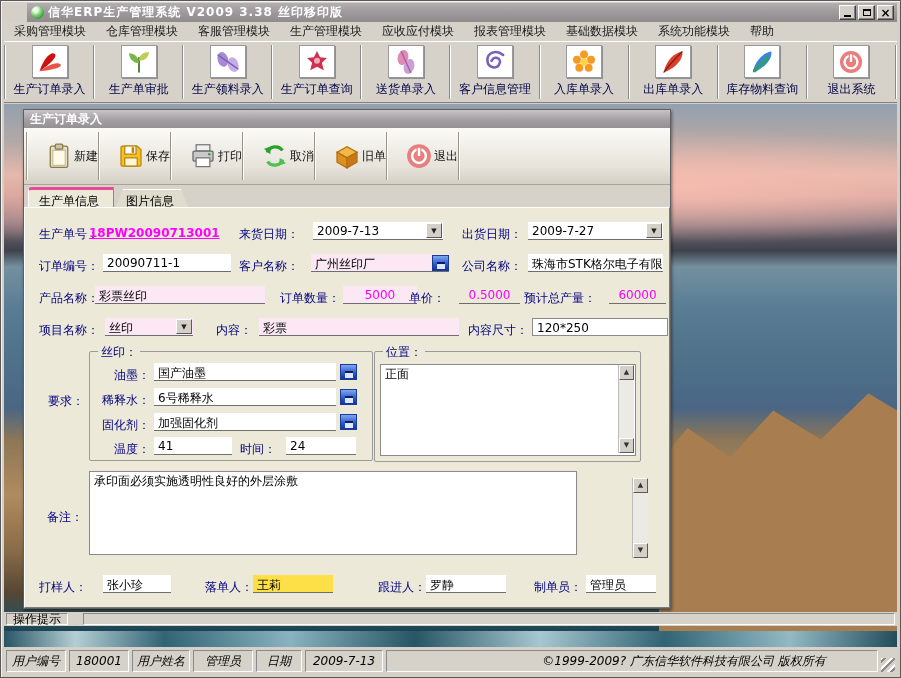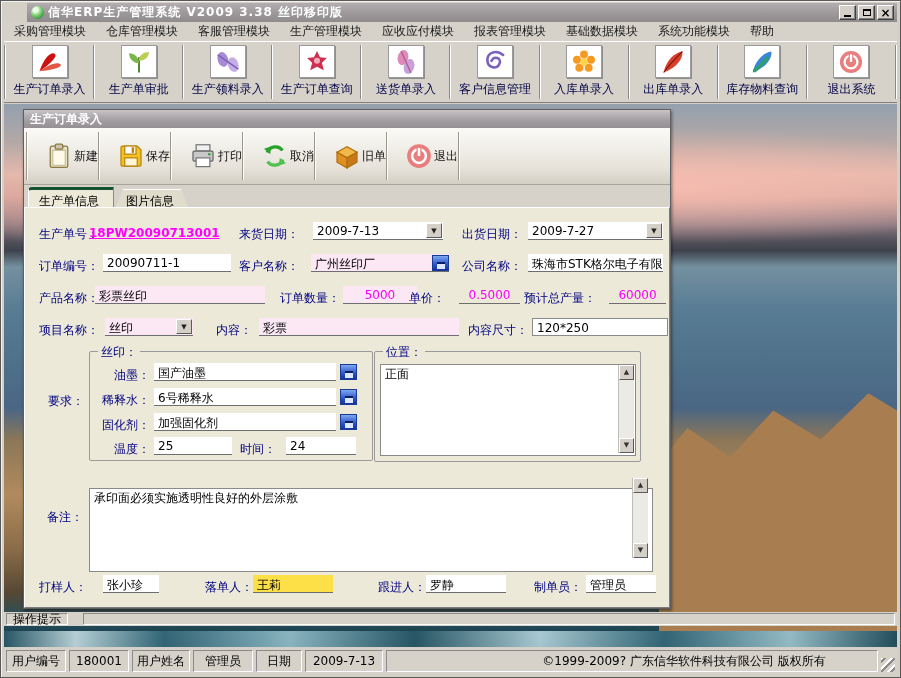--- a/index.html
+++ b/index.html
@@ -56,21 +56,21 @@
   .dlg-title{height:18px;background:linear-gradient(180deg,#c7c3c7 0%,#a39fa3 55%,#949094 100%);
     color:#fff;font-weight:bold;display:flex;align-items:center;padding:0 6px;}
   .dlg-toolbar{height:57px;background:linear-gradient(180deg,#fbfaf7 0%,#e7e3da 70%,#d3cfc5 100%);
     border-bottom:1px solid #a8a49a;display:flex;align-items:stretch;padding-left:2px;}
   .dlg-btn{width:70px;display:flex;flex-direction:row;align-items:center;justify-content:flex-end;
     padding:4px 0 3px;background:transparent;border:none;color:#111;font-size:12px;}
   .dlg-btn svg{width:30px;height:30px;margin-bottom:1px;}
   .dlg-sep{width:2px;margin:4px 0;border-left:1px solid #9a968c;border-right:1px solid #ffffff;}
   .tabstrip{height:22px;display:flex;align-items:flex-end;padding-left:4px;background:#d6d2c9;}
   .tab{position:relative;height:20px;padding:3px 14px 0 10px;color:#000;white-space:nowrap;border:none;font-size:12px;}
-  .tab.active{background:#ece9d8;border-top:3px solid #14532d;border-left:1px solid #fff;
+  .tab.active{background:#ece9d8;border-top:3px solid #ec4899;border-left:1px solid #fff;
     border-right:1px solid #8a8a8a;border-radius:4px 0 0 0;z-index:2;}
   .tab.inactive{background:#e0dcc e;background:#e0dccc;height:18px;margin-left:2px;
     clip-path:polygon(7px 0,calc(100% - 7px) 0,100% 100%,0 100%);border-top:1px solid #fff;}
   .form{position:relative;height:401px;background:#ece9d8;border:1px solid;
     border-color:#fff #7b7b7b #7b7b7b #fff;overflow:hidden;}
   .lb{position:absolute;color:#000080;white-space:nowrap;}
   .fld{position:absolute;height:18px;background:#fff;border-bottom:1px solid #6e6e6e;
     padding:2px 4px 0;color:#000;white-space:nowrap;overflow:hidden;}
   .pink{background:#fce7f5;}
   .flat{background:transparent;}
@@ -92,21 +92,21 @@
     border-left:1px solid #bcbcbc;display:flex;flex-direction:column;justify-content:space-between;}
   .sb button{height:15px;width:100%;background:#d4d0c8;border:1px solid;padding:0;
     border-color:#fff #5a5a5a #5a5a5a #fff;font-size:7px;color:#333;line-height:1;}
   
   .hintbar{position:absolute;top:611px;left:3px;right:3px;height:14px;background:#d6d2c9;
     display:flex;align-items:stretch;gap:15px;padding:1px 2px;}
   .cellsunk{border:1px solid;border-color:#8a8a8a #ffffff #ffffff #8a8a8a;background:#d6d2c9;
     display:flex;align-items:center;padding:0 6px;white-space:nowrap;color:#000;}
   .hint-msg{flex:1;}
   .statusbar{position:absolute;left:3px;right:3px;bottom:3px;height:26px;background:#d6d2c9;
-    display:flex;align-items:stretch;gap:3px;padding:2px 2px;}
+    display:flex;align-items:stretch;gap:3px;padding:2px 2px;font-style:italic;}
   .statusbar .cellsunk{justify-content:center;}
   .sb-copy{flex:1;justify-content:flex-start;padding-left:110px;}
   .grip{width:14px;border:none;background:
     repeating-linear-gradient(135deg,#fff 0 2px,#8a8a8a 2px 4px,transparent 4px 7px);align-self:flex-end;height:14px;}
 </style>
 </head>
 <body>
 
 <div class="win">
 
@@ -389,43 +389,43 @@
         <div class="fld" style="left:64px;top:36px;width:182px">6号稀释水</div>
         <button class="lookup" style="left:250px;top:37px">
             <i></i>
           </button>
         <span class="lb" style="left:0;top:65px;width:60px;text-align:right">固化剂：</span>
         <div class="fld" style="left:64px;top:61px;width:182px">加强固化剂</div>
         <button class="lookup" style="left:250px;top:62px">
             <i></i>
           </button>
         <span class="lb" style="left:0;top:89px;width:60px;text-align:right">温度：</span>
-        <div class="fld" style="left:64px;top:85px;width:78px">25</div>
+        <div class="fld" style="left:64px;top:85px;width:78px">41</div>
         <span class="lb" style="left:150px;top:89px">时间：</span>
         <div class="fld" style="left:196px;top:85px;width:70px">24</div>
       </div>
 
       <div class="grp" style="left:349px;top:143px;width:267px;height:111px">
         <span class="legend">位置：</span>
         <div class="ta" style="left:5px;top:12px;width:256px;height:92px">正面</div>
         <div class="sb" style="top:13px;bottom:8px;right:6px">
           <button>▲</button>
           <button>▼</button>
         </div>
       </div>
 
       <span class="lb" style="left:22px;top:301px">备注：</span>
-      <div class="ta" style="left:64px;top:280px;width:564px;height:84px">承印面必须实施透明性良好的外层涂敷</div>
+      <div class="ta" style="left:64px;top:263px;width:488px;height:84px">承印面必须实施透明性良好的外层涂敷</div>
       <div class="sb" style="top:270px;right:21px;bottom:49px;width:16px">
         <button>▲</button>
         <button>▼</button>
       </div>
 
       <span class="lb" style="left:14px;top:371px">打样人：</span>
-      <div class="fld flat" style="left:78px;top:367px;width:56px;background:#fff">张小珍</div>
+      <div class="fld flat" style="left:78px;top:367px;width:68px;background:#fff">张小珍</div>
       <span class="lb" style="left:180px;top:371px">落单人：</span>
       <div class="fld flat" style="left:228px;top:367px;width:80px;background:#fde047">王莉</div>
       <span class="lb" style="left:353px;top:371px">跟进人：</span>
       <div class="fld flat" style="left:401px;top:367px;width:80px;background:#fff">罗静</div>
       <span class="lb" style="left:509px;top:371px">制单员：</span>
       <div class="fld flat" style="left:561px;top:367px;width:70px;background:#fff">管理员</div>
     </div>
   </div>
 
   <div class="hintbar">

